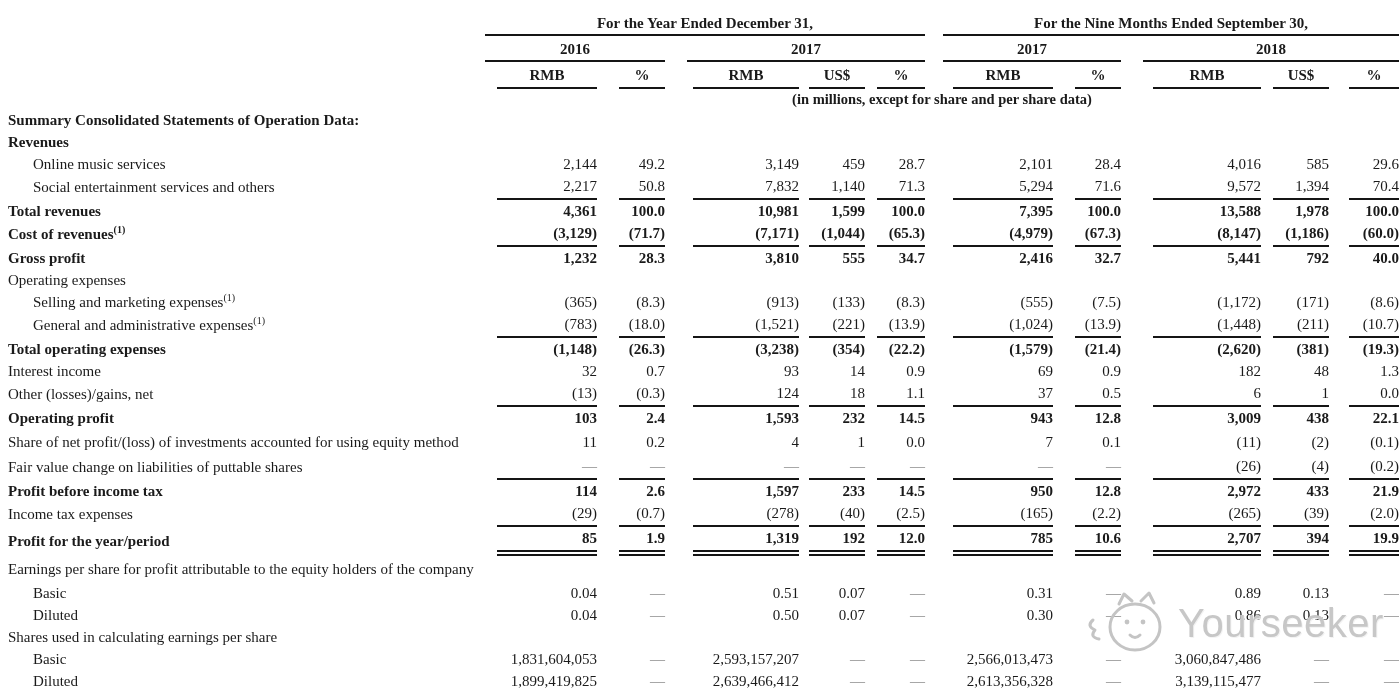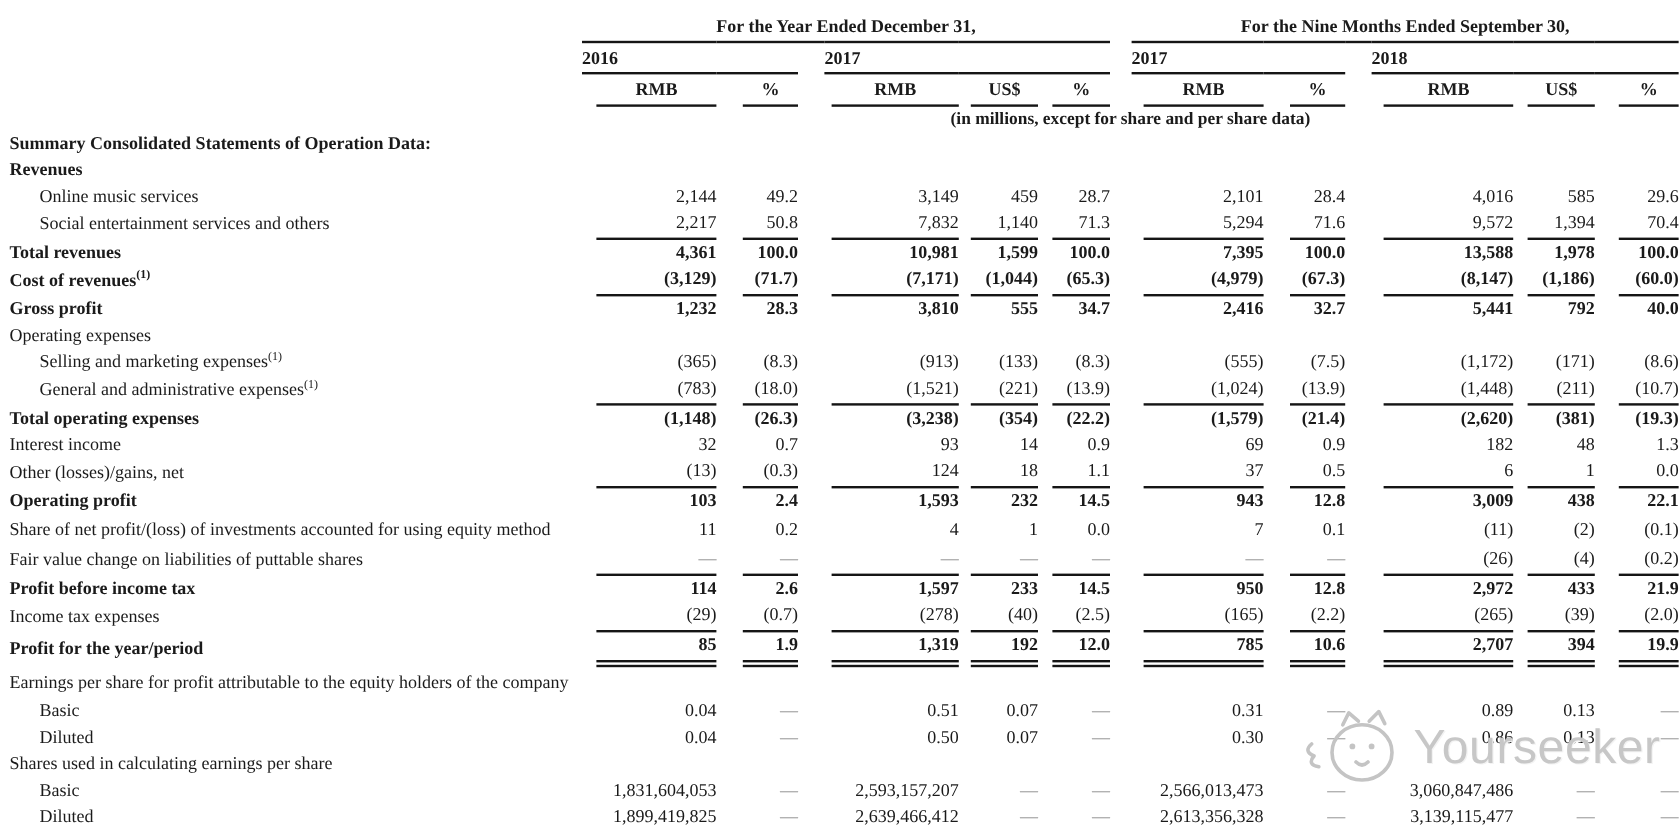--- a/index.html
+++ b/index.html
@@ -4,21 +4,21 @@
 <style>
   html,body{margin:0;padding:0;}
   body{
     width:1399px;height:697px;background:#ffffff;position:relative;overflow:hidden;
     font-family:"Liberation Serif","DejaVu Serif",serif;color:#1a1a1a;
   }
   table{border-collapse:collapse;table-layout:fixed;width:1399px;margin-top:4px;}
   td,th{padding:0;font-size:15px;line-height:22px;vertical-align:middle;}
   thead th{font-weight:bold;}
   th.grp{text-align:center;border-bottom:2px solid #151515;padding-top:8px;font-size:15px;}
-  th.yr{text-align:left;border-bottom:2px solid #151515;padding-top:2px;}
+  th.yr{text-align:center;border-bottom:2px solid #151515;padding-top:2px;}
   tr.chrow th{padding-top:2px;}
   th.ch{text-align:right;font-weight:bold;}
   .hv{display:inline-block;text-align:center;border-bottom:2px solid #151515;padding-bottom:1px;}
   th.units{text-align:center;font-weight:bold;font-size:14.5px;line-height:20px;}
   td.num{text-align:right;}
   .v{display:inline-block;text-align:right;}
   .v.rl{border-bottom:2px solid #151515;padding-bottom:1px;}
   .v.rd{border-bottom:6px double #151515;padding-bottom:1px;}
   .v.dash{color:#8b8b8b;}
   tr.bold td,tr.bold .v{font-weight:bold;}

